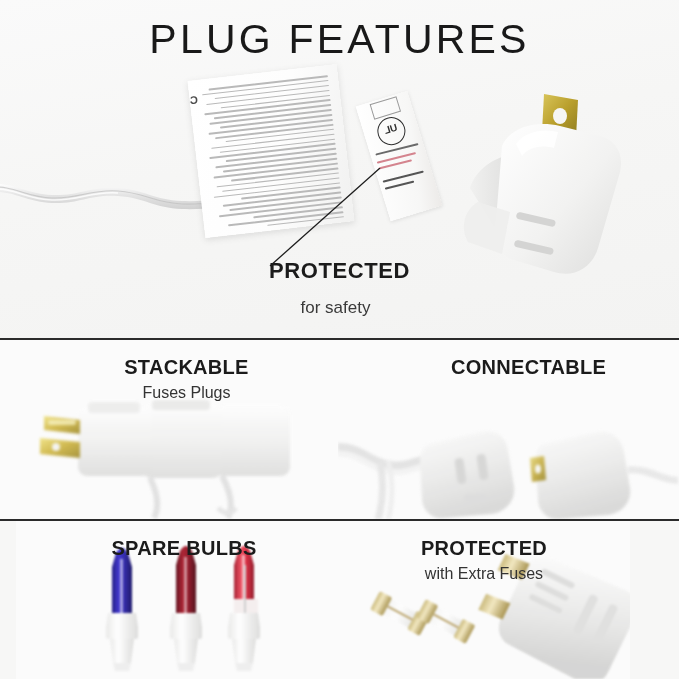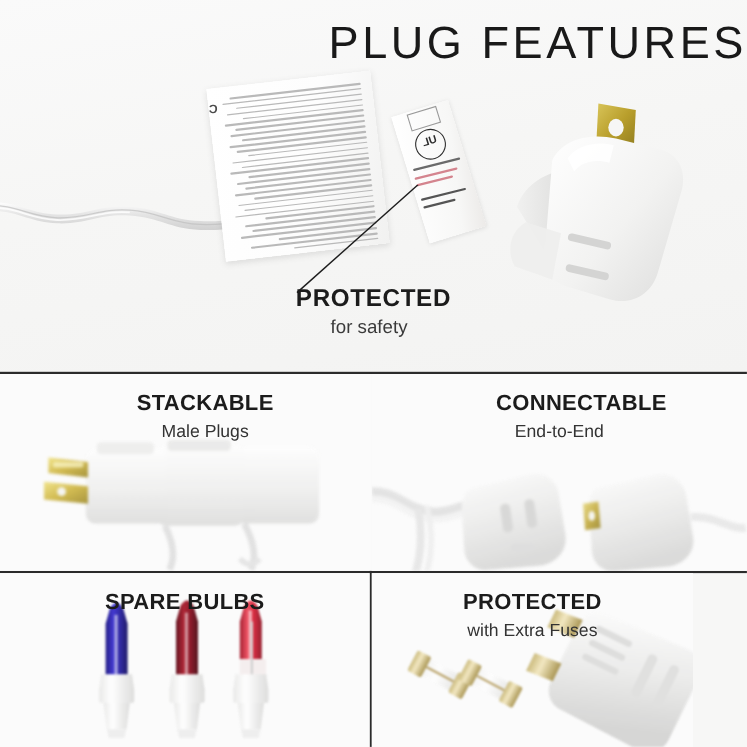--- a/index.html
+++ b/index.html
@@ -24,21 +24,21 @@
     left: 0; top: 0;
     width: 679px;
     height: 339px;
     background: linear-gradient(170deg,#fafafa 0%, #f6f6f5 45%, #f3f3f2 100%);
     overflow: hidden;
   }
   .hero-title {
     position: absolute;
     left: 0; top: 16px;
     width: 679px;
-    text-align: right;
+    text-align: center;
     font-size: 41px;
     font-weight: 300;
     letter-spacing: 3.2px;
     color: #191919;
     font-family: "Liberation Sans", sans-serif;
     white-space: nowrap;
   }
 
   
   .cord {
@@ -142,21 +142,21 @@
     left: 0; top: 258px;
     width: 679px;
     text-align: center;
     font-size: 22px;
     font-weight: 700;
     letter-spacing: 0.6px;
     color: #1b1b1b;
   }
   .certified-sub {
     position: absolute;
-    left: 0; top: 288px;
+    left: 0; top: 298px;
     width: 671px;
     text-align: center;
     font-size: 17px;
     font-weight: 400;
     color: #3a3a3a;
   }
 
   
   .divider-h {
     position: absolute;
@@ -176,21 +176,21 @@
     background: #2b2b2b;
   }
 
   .panel {
     position: absolute;
     overflow: hidden;
     background: #fbfbfb;
   }
   .panel.tl { left: 0;   top: 340px; width: 336px; height: 179px; padding-left: 37px; }
   .panel.tr { left: 338px; top: 340px; width: 341px; height: 179px; }
-  .panel.bl { left: 0;   top: 521px; width: 336px; height: 158px; }
+  .panel.bl { left: 16px;   top: 521px; width: 336px; height: 158px; }
   .panel.br { left: 338px; top: 521px; width: 292px; height: 158px; }
 
   .panel-title {
     position: absolute;
     left: 0; width: 100%;
     text-align: center;
     font-size: 20px;
     font-weight: 700;
     letter-spacing: 0.3px;
     color: #1b1b1b;
@@ -333,21 +333,21 @@
     <div class="certified">PROTECTED</div>
     <div class="certified-sub">for safety</div>
   </div>
 
   <div class="divider-h top"></div>
   <div class="divider-h mid"></div>
   <div class="divider-v"></div>
 
   <div class="panel tl">
     <div class="panel-title">STACKABLE</div>
-    <div class="panel-sub">Male Plugs</div>
+    <div class="panel-sub">Fuses Plugs</div>
     <div class="art blurry">
       <svg width="336" height="179" viewBox="0 0 336 179">
         <defs>
           <linearGradient id="sp" x1="0" y1="0" x2="0" y2="1">
             <stop offset="0" stop-color="#fdfdfd"></stop>
             <stop offset="0.55" stop-color="#eeeeed"></stop>
             <stop offset="1" stop-color="#dcdcdb"></stop>
           </linearGradient>
           <linearGradient id="spb" x1="0" y1="0" x2="1" y2="1">
             <stop offset="0" stop-color="#efe07a"></stop>
@@ -370,21 +370,20 @@
         <path d="M44 76 L80 80 L80 94 L44 90 Z" fill="url(#spb)"></path>
         <path d="M40 98 L80 102 L80 118 L40 114 Z" fill="url(#spb)"></path>
         <circle cx="56" cy="107" r="4" fill="#f4f4f2"></circle>
         <rect x="48" y="80" width="28" height="5" rx="2.5" fill="#f6f0b8" opacity="0.8"></rect>
       </svg>
     </div>
   </div>
 
   <div class="panel tr">
     <div class="panel-title">CONNECTABLE</div>
-    <div class="panel-sub">End-to-End</div>
     <div class="art blurry">
       <svg width="341" height="179" viewBox="0 0 341 179">
         <defs>
           <linearGradient id="cp" x1="0" y1="0" x2="0.3" y2="1">
             <stop offset="0" stop-color="#fcfcfc"></stop>
             <stop offset="0.5" stop-color="#ebebea"></stop>
             <stop offset="1" stop-color="#d6d6d5"></stop>
           </linearGradient>
           <linearGradient id="cb" x1="0" y1="0" x2="1" y2="1">
             <stop offset="0" stop-color="#e6d77a"></stop>

